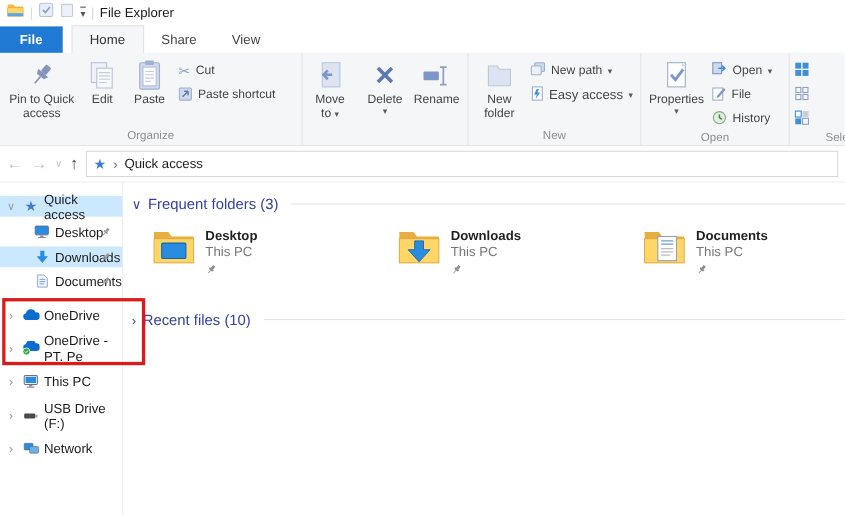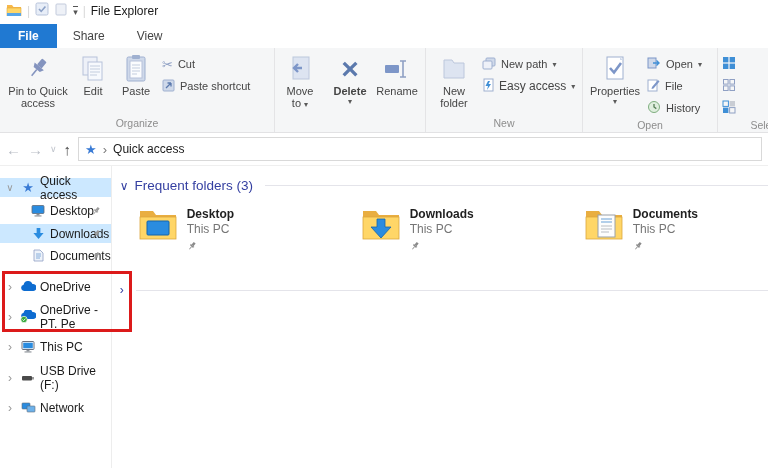--- a/index.html
+++ b/index.html
@@ -24,21 +24,21 @@
   .rgroup { display:flex; flex-direction:column; justify-content:space-between; border-right:1px solid #e4e4e6; padding:3px 4px 0 4px; }
   .rcontent { display:flex; align-items:flex-start; }
   .glabel { text-align:center; font-size:10.5px; color:#8d8d8d; padding:1px 0 3px; }
   .bigbtn { display:flex; flex-direction:column; align-items:center; padding:2px 3px; }
   .bigbtn .ic { height:32px; display:flex; align-items:center; justify-content:center; }
   .bigbtn .lbl { font-size:11px; line-height:12px; text-align:center; color:#454545; white-space:normal; }
   .caret { font-size:8px; color:#5a5a5a; }
   .scol { display:flex; flex-direction:column; gap:2px; padding-top:3px; margin-left:4px; }
   .smallbtn { display:flex; align-items:center; gap:5px; height:20px; font-size:11px; color:#454545; }
   .delete-x { font-size:30px; line-height:26px; font-weight:bold; color:#5b79ad; }
-  .bold-lbl { font-weight:700; color:#3a3a3a; }
+  .bold-lbl { font-weight:400; color:#3a3a3a; }
 
   
   .addrrow { height:33px; display:flex; align-items:center; padding:0 6px; gap:7px; background:#fff; border-bottom:1px solid #efefef; }
   .nav-arrow { font-size:15px; color:#b9bdc6; }
   .nav-up { color:#4d4d4d; }
   .nav-caret { font-size:9px; color:#c0c4cc; }
   .addrbox { flex:1; height:24px; border:1px solid #d9d9d9; background:#fff; display:flex; align-items:center; gap:6px; padding:0 6px; font-size:12px; color:#1a1a1a; }
   .addr-star { color:#3a7bd5; font-size:13px; }
   .crumb-sep { color:#7a7a7a; font-size:13px; }
 
@@ -93,20 +93,21 @@
           <rect x="2" y="2" width="10" height="11" rx="1" fill="#eef1f7" stroke="#c3cbdc"></rect>
         </svg>
     </span>
     <span class="qat-caret">▾</span>
     <span class="sep">|</span>
     <span class="title-text">File Explorer</span>
   </div>
 
   <div class="tabrow">
     <div class="tab tab-file">File</div>
+    <div class="tab tab-active">Home</div>
     <div class="tab">Share</div>
     <div class="tab">View</div>
   </div>
 
   <div class="ribbon">
 
     <div class="rgroup">
       <div class="rcontent">
         <div class="bigbtn" style="width:68px">
           <div class="ic">
@@ -518,20 +519,21 @@
                     <rect x="5.6" y="7" width="0.9" height="4"></rect>
                   </g>
                 </svg>
             </span>
           </div>
         </div>
       </div>
 
       <div class="sechead recent-head">
         <span class="chv">›</span>
+        <span class="txt">Recent files (10)</span>
         <span class="rule"></span>
       </div>
     </div>
   </div>
 
   <div class="red-annot"></div>
 
 </div>
 
 </body></html>

